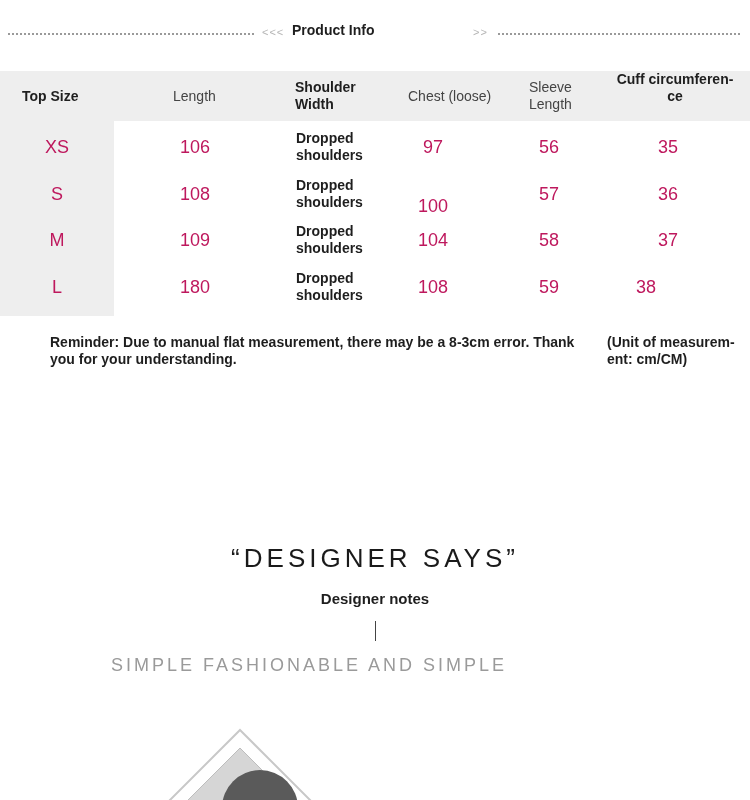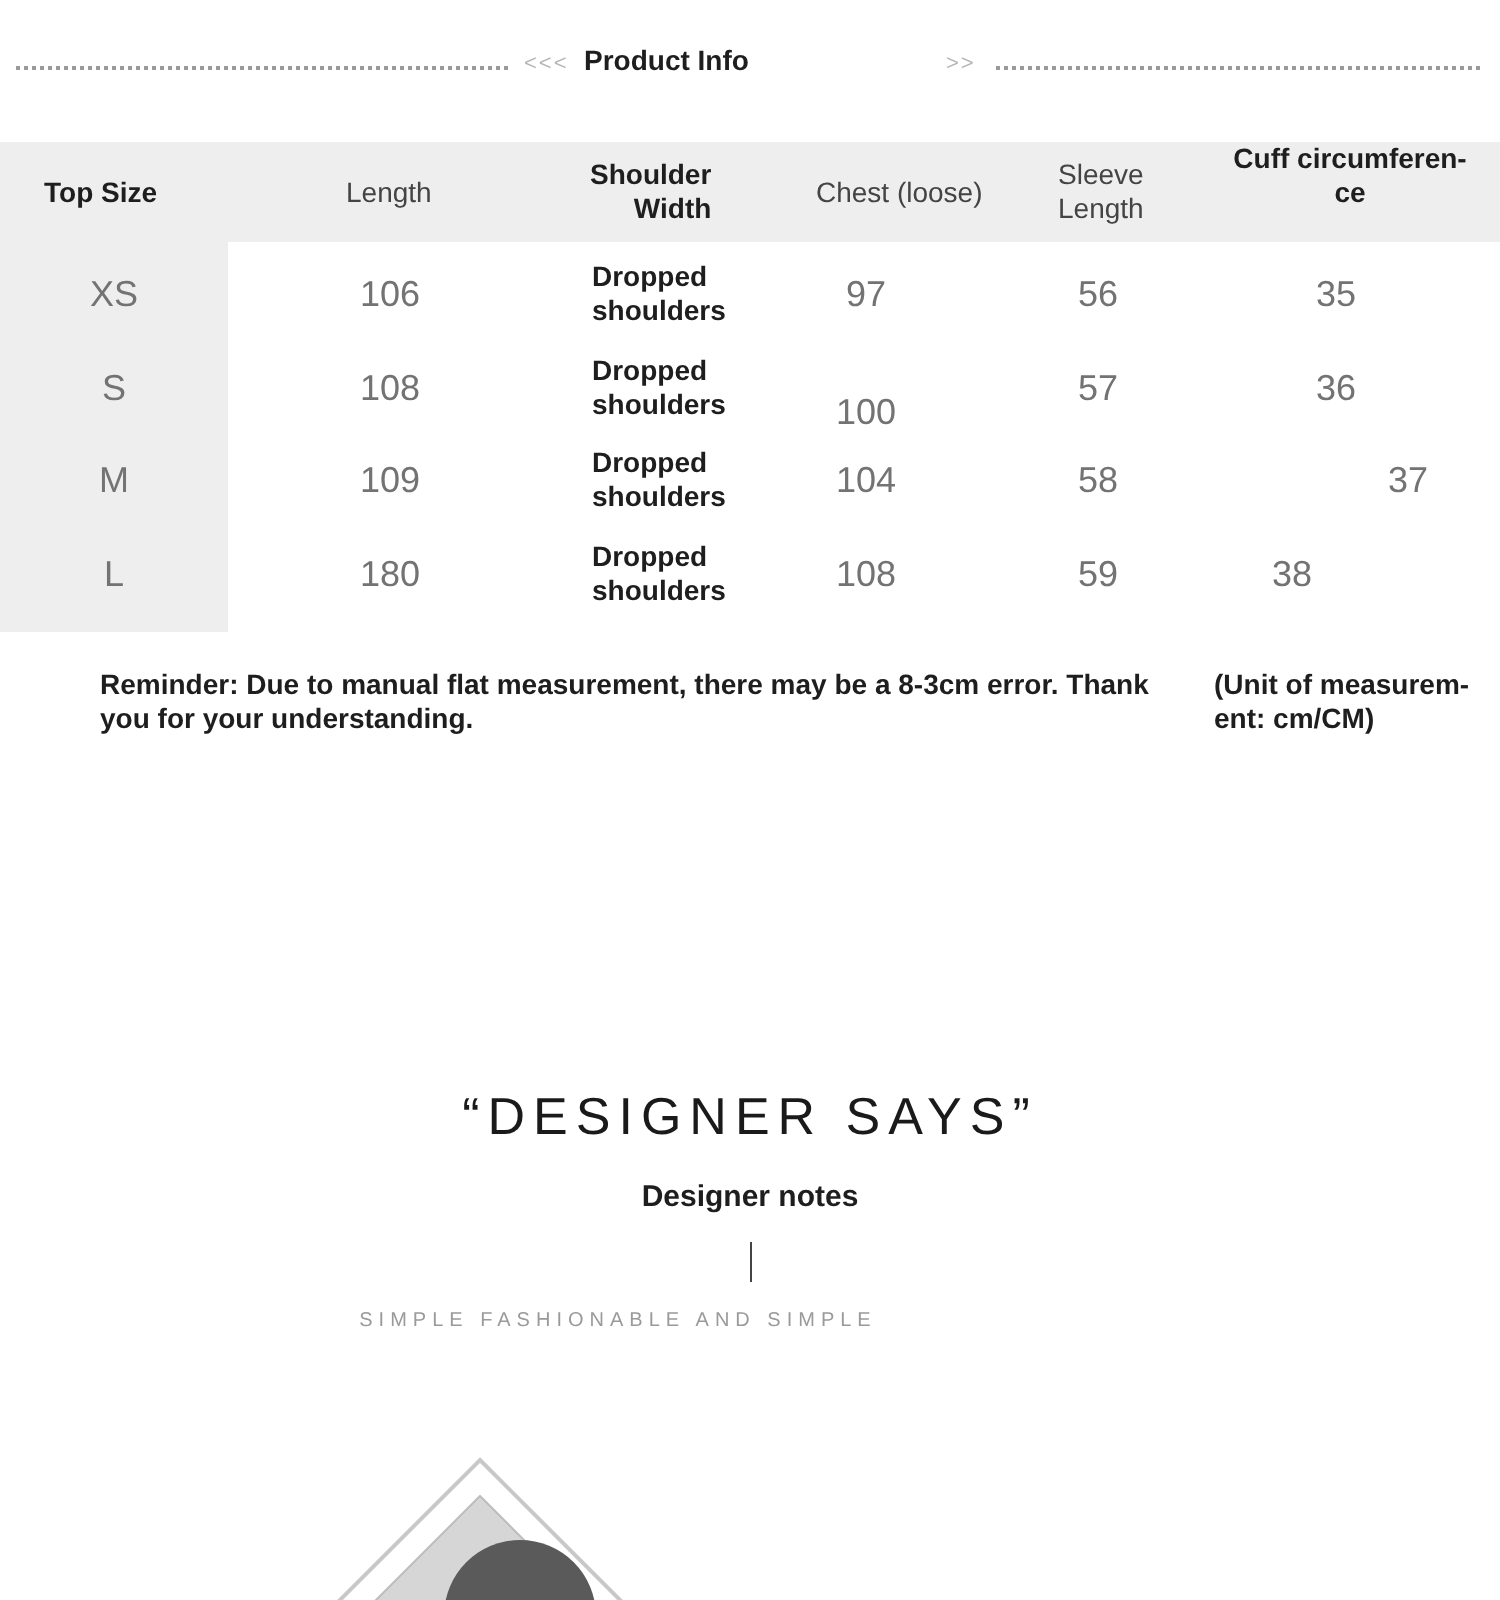--- a/index.html
+++ b/index.html
@@ -17,56 +17,56 @@
   .hdr .title { position: absolute; top: 2px; left: 292px; font-size: 14px; font-weight: bold; color: #1e1e1e; }
 
   
   .tbl { position: absolute; top: 71px; left: 0; width: 750px; }
   .thead { position: absolute; top: 0; left: 0; width: 750px; height: 50px; background: #eeeeee; }
   .sizecol { position: absolute; top: 50px; left: 0; width: 114px; height: 195px; background: #eeeeee; }
   .cell { position: absolute; display: flex; align-items: center; }
   .hcell { font-size: 14px; line-height: 17px; }
   .hcell.b { font-weight: bold; color: #1e1e1e; }
   .hcell.n { color: #444; }
-  .num { font-size: 18px; color: #737373; }
+  .num { font-size: 18px; color: #be185d; }
   .drop { font-size: 14px; font-weight: bold; color: #1e1e1e; line-height: 17px; }
 
   
   .rem { position: absolute; top: 334px; left: 50px; width: 545px; font-size: 14px; font-weight: bold;
          color: #1e1e1e; line-height: 17px; }
   .unit { position: absolute; top: 334px; left: 607px; width: 140px; font-size: 14px; font-weight: bold;
           color: #1e1e1e; line-height: 17px; }
 
   
   .ds-title { position: absolute; top: 543px; left: 0; width: 750px; text-align: center; font-size: 26px;
               letter-spacing: 4px; color: #1a1a1a; font-weight: normal; }
   .ds-notes { position: absolute; top: 590px; left: 0; width: 750px; text-align: center; font-size: 15px;
               font-weight: bold; color: #1e1e1e; }
   .ds-line { position: absolute; top: 621px; left: 375px; width: 1px; height: 20px; background: #444; }
-  .ds-sub { position: absolute; top: 655px; left: 0; width: 618px; text-align: center; font-size: 10px;
+  .ds-sub { position: absolute; top: 655px; left: 0; width: 618px; text-align: center; font-size: 18px;
             letter-spacing: 3px; color: #9a9a9a; }
 
   .diamond-wrap { position: absolute; top: 728px; left: 140px; width: 200px; height: 72px; overflow: hidden; }
 </style>
 </head>
 <body>
 
 <div class="hdr">
   <div class="dots left"></div>
   <span class="arr l">&lt;&lt;&lt;</span>
   <span class="title">Product Info</span>
   <span class="arr r">&gt;&gt;</span>
   <div class="dots right"></div>
 </div>
 
 <div class="tbl">
   <div class="thead">
     <div class="cell hcell b" style="left:22px;top:0;height:50px;">Top Size</div>
     <div class="cell hcell n" style="left:173px;top:0;height:50px;">Length</div>
-    <div class="cell hcell b" style="left:295px;top:0;height:50px;flex-direction:column;align-items:flex-end;justify-content:center;">
+    <div class="cell hcell b" style="left:295px;top:0;height:50px;flex-direction:column;align-items:flex-start;justify-content:center;">
       <span>Shoulder</span>
       <span>Width</span>
     </div>
     <div class="cell hcell n" style="left:408px;top:0;height:50px;">Chest (loose)</div>
     <div class="cell hcell n" style="left:529px;top:0;height:50px;flex-direction:column;align-items:flex-start;justify-content:center;">
       <span>Sleeve</span>
       <span>Length</span>
     </div>
     <div class="cell hcell b" style="left:608px;width:134px;top:0;height:50px;flex-direction:column;align-items:center;">
       <span>Cuff circumferen-</span>
@@ -102,21 +102,21 @@
 
   <div>
     <div class="cell num" style="left:0;width:114px;justify-content:center;top:146px;height:46px;">M</div>
     <div class="cell num" style="left:180px;top:146px;height:46px;">109</div>
     <div class="cell drop" style="left:296px;top:146px;height:46px;flex-direction:column;align-items:flex-start;justify-content:center;">
       <span>Dropped</span>
       <span>shoulders</span>
     </div>
     <div class="cell num" style="left:418px;top:146px;height:46px;">104</div>
     <div class="cell num" style="left:539px;top:146px;height:46px;">58</div>
-    <div class="cell num" style="left:658px;top:146px;height:46px;margin-left:36px;">37</div>
+    <div class="cell num" style="left:658px;top:146px;height:46px;">37</div>
   </div>
 
   <div>
     <div class="cell num" style="left:0;width:114px;justify-content:center;top:193px;height:46px;">L</div>
     <div class="cell num" style="left:180px;top:193px;height:46px;">180</div>
     <div class="cell drop" style="left:296px;top:193px;height:46px;flex-direction:column;align-items:flex-start;justify-content:center;">
       <span>Dropped</span>
       <span>shoulders</span>
     </div>
     <div class="cell num" style="left:418px;top:193px;height:46px;">108</div>

